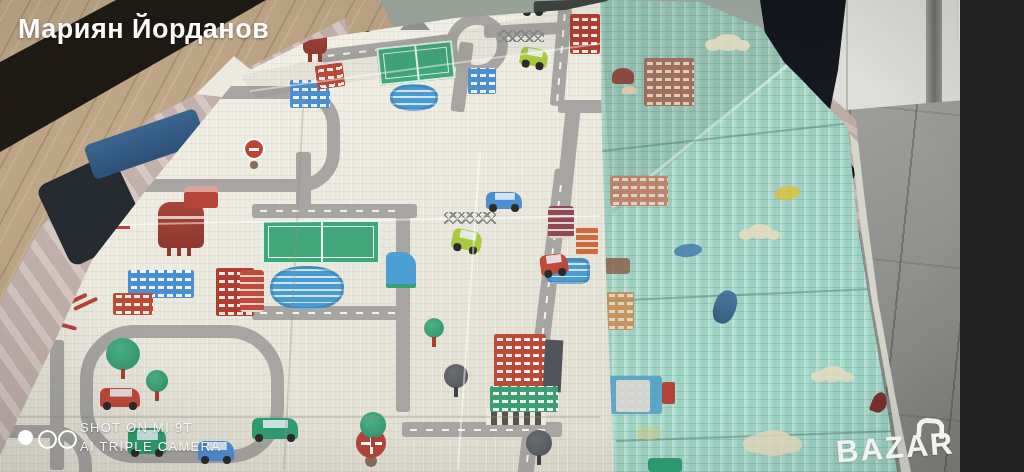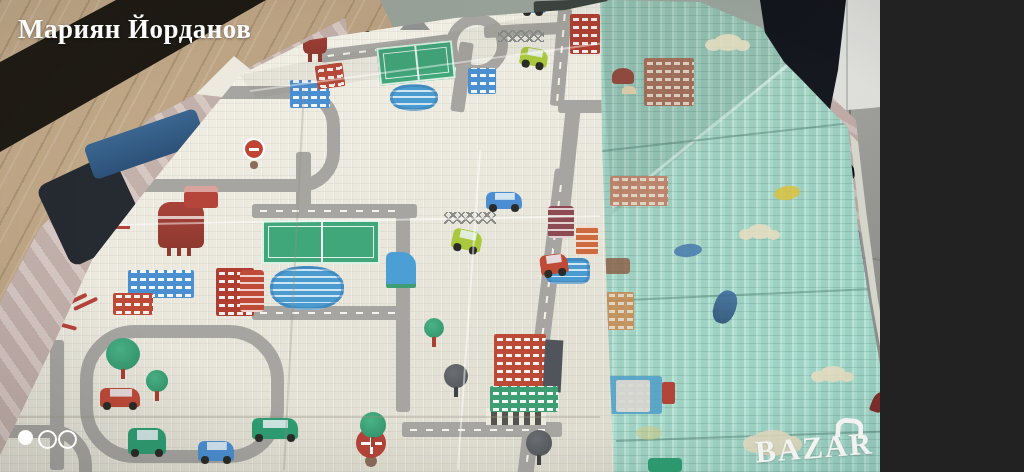--- a/index.html
+++ b/index.html
@@ -1,17 +1,17 @@
 <!DOCTYPE html>
 <html><head>
 <meta charset="utf-8">
 <style>
   html,body{margin:0;padding:0;background:#222;}
-  .stage{position:relative;width:880px;height:472px;overflow:hidden;background:#701a75;
-         font-family:Liberation Serif, serif;}
+  .stage{position:relative;width:960px;height:472px;overflow:hidden;background:#701a75;
+         font-family:Liberation Sans, sans-serif;}
   .a{position:absolute;}
   
   .wall{left:0;top:0;width:1024px;height:180px;
         background:linear-gradient(100deg,#8e988c,#97a096 40%,#9aa39b 70%,#a0a8a0);}
   .outlet{left:262px;top:0;width:34px;height:19px;background:#e8e9e4;border-radius:0 0 5px 5px;}
   .outlet::after{content:"";position:absolute;left:11px;top:3px;width:12px;height:12px;border-radius:50%;background:#c6c8c1;}
   .wdark{left:534px;top:0;width:74px;height:26px;background:#3c423e;border-radius:3px;transform:rotate(-2deg);}
   .doorframe{left:0;top:0;width:1024px;height:130px;
      clip-path:polygon(812px 0px,1024px 0px,1024px 118px,940px 104px,826px 114px);
      background:linear-gradient(95deg,#dfe0db,#ecedea 30%,#e4e5e1 60%,#d9dad6);}
@@ -280,18 +280,22 @@
     </div>
   </div>
 
   <div class="a underedge"></div>
   <div class="a vignette"></div>
 
   <div class="a wm-name">Мариян Йорданов</div>
   <div class="a dot dot1"></div>
   <div class="a dot dot2"></div>
   <div class="a dot dot3"></div>
+  <div class="a wm-shot">
+    <div>SHOT ON MI 9T</div>
+    <div>AI TRIPLE CAMERA</div>
+  </div>
   <div class="a bazar">
     <span>BAZAR</span>
     <div class="baghandle"></div>
   </div>
 
 </div>
 
 </body></html>

